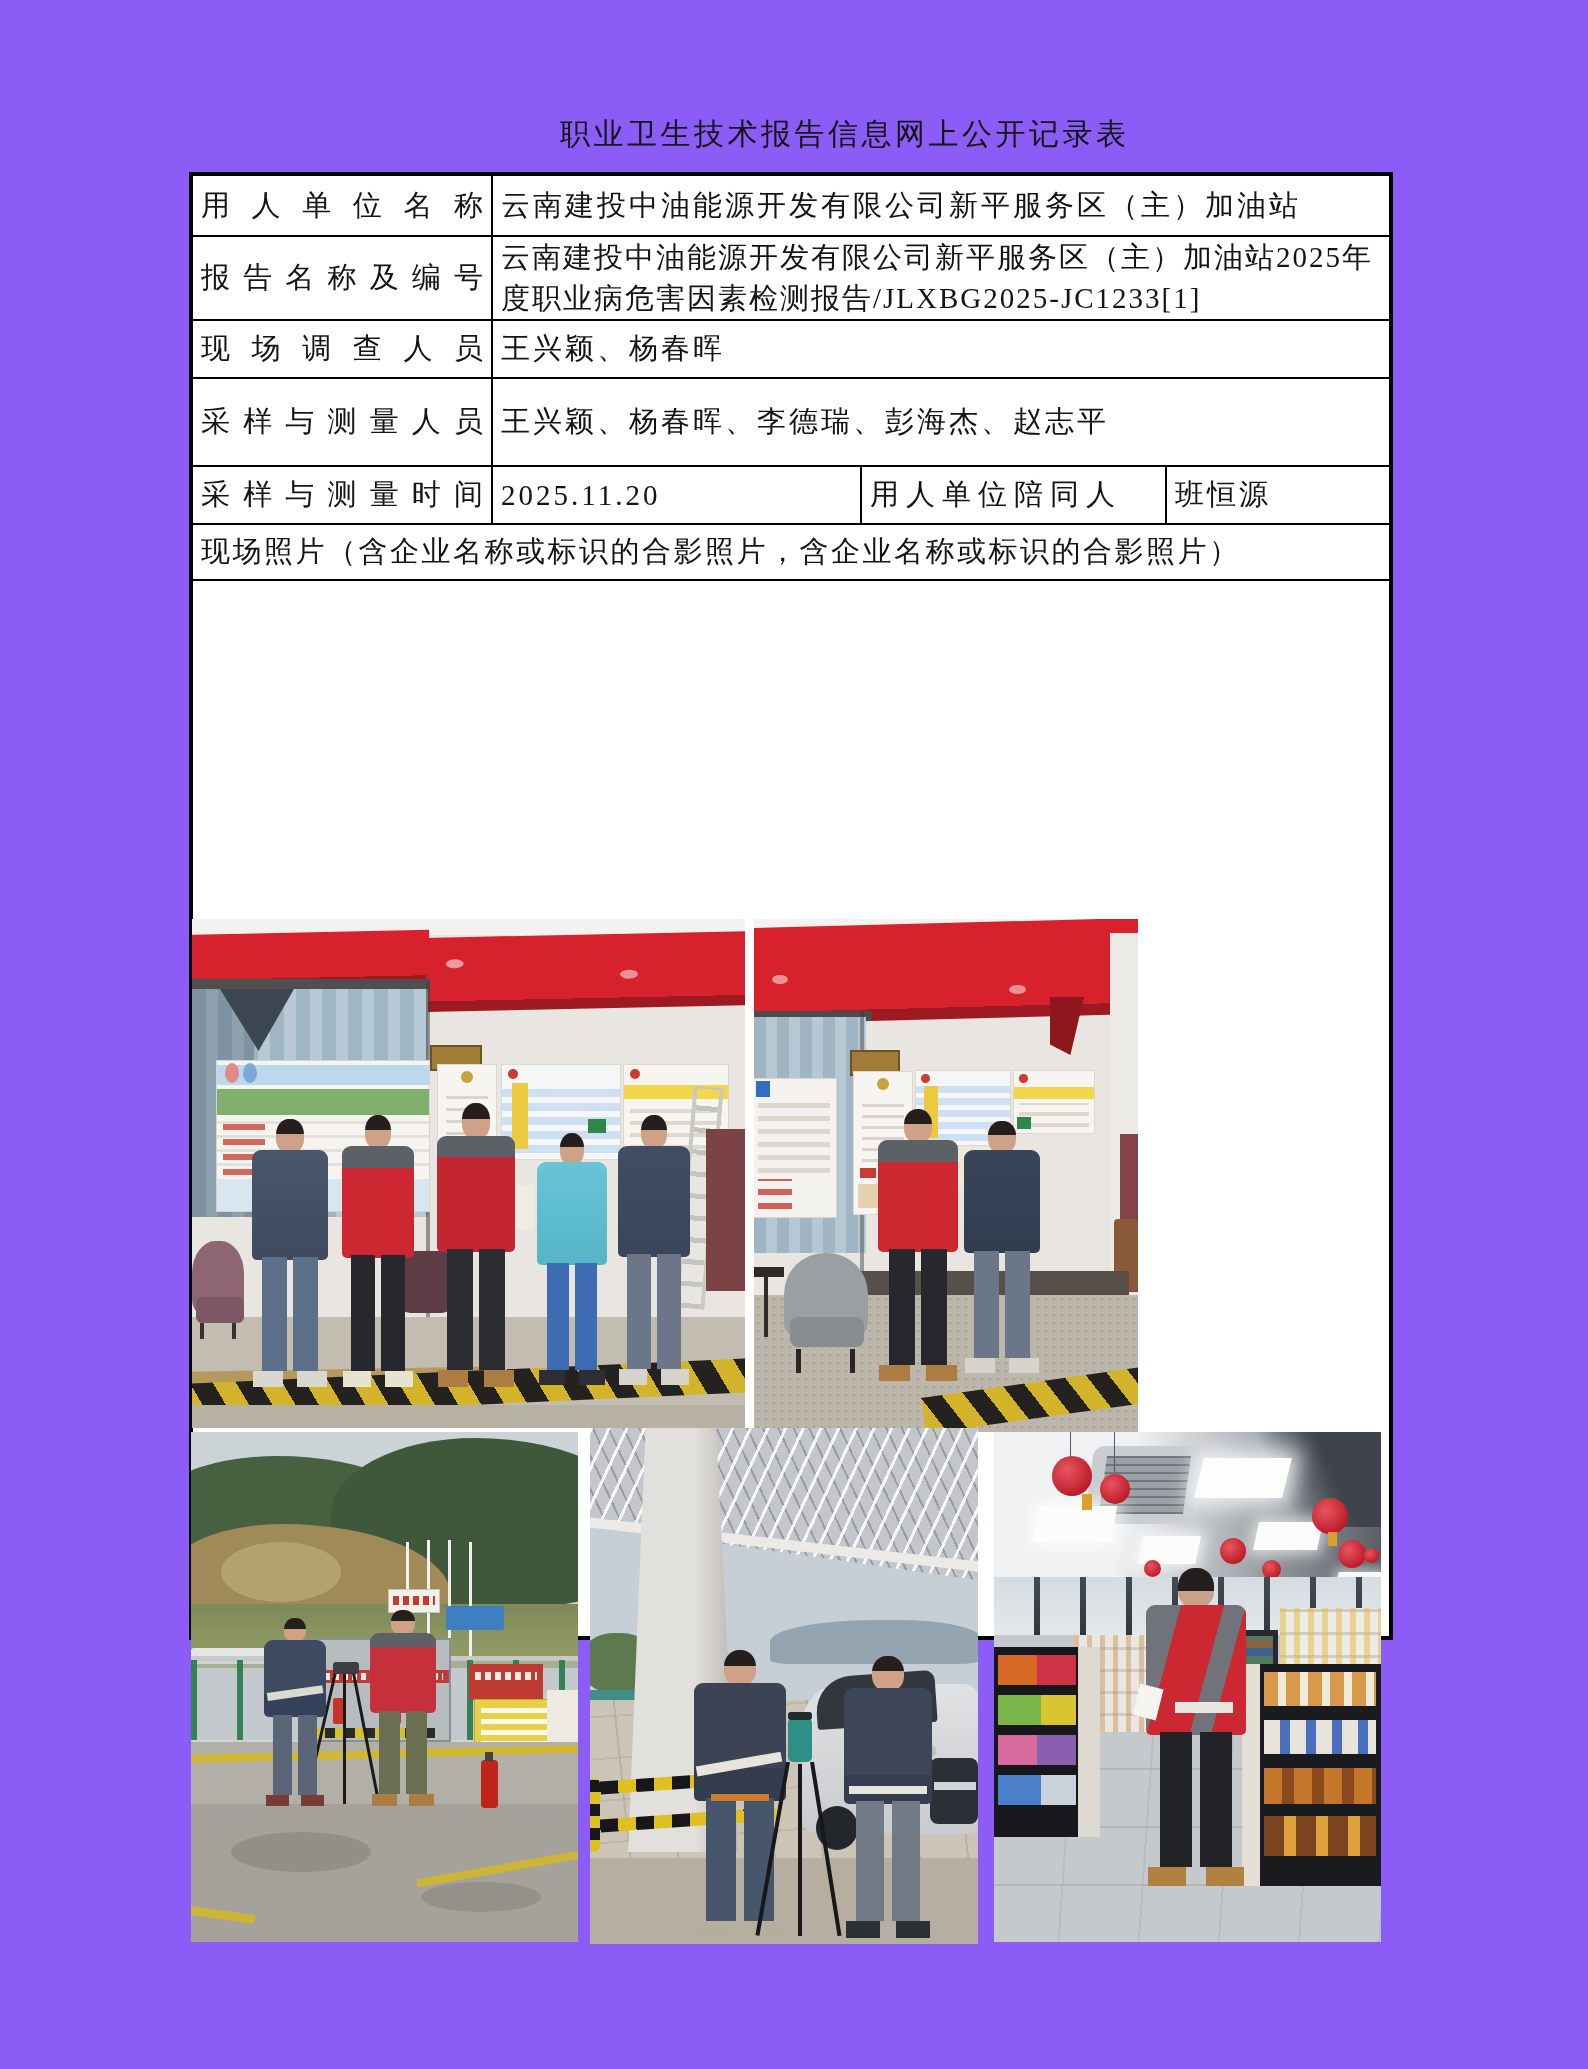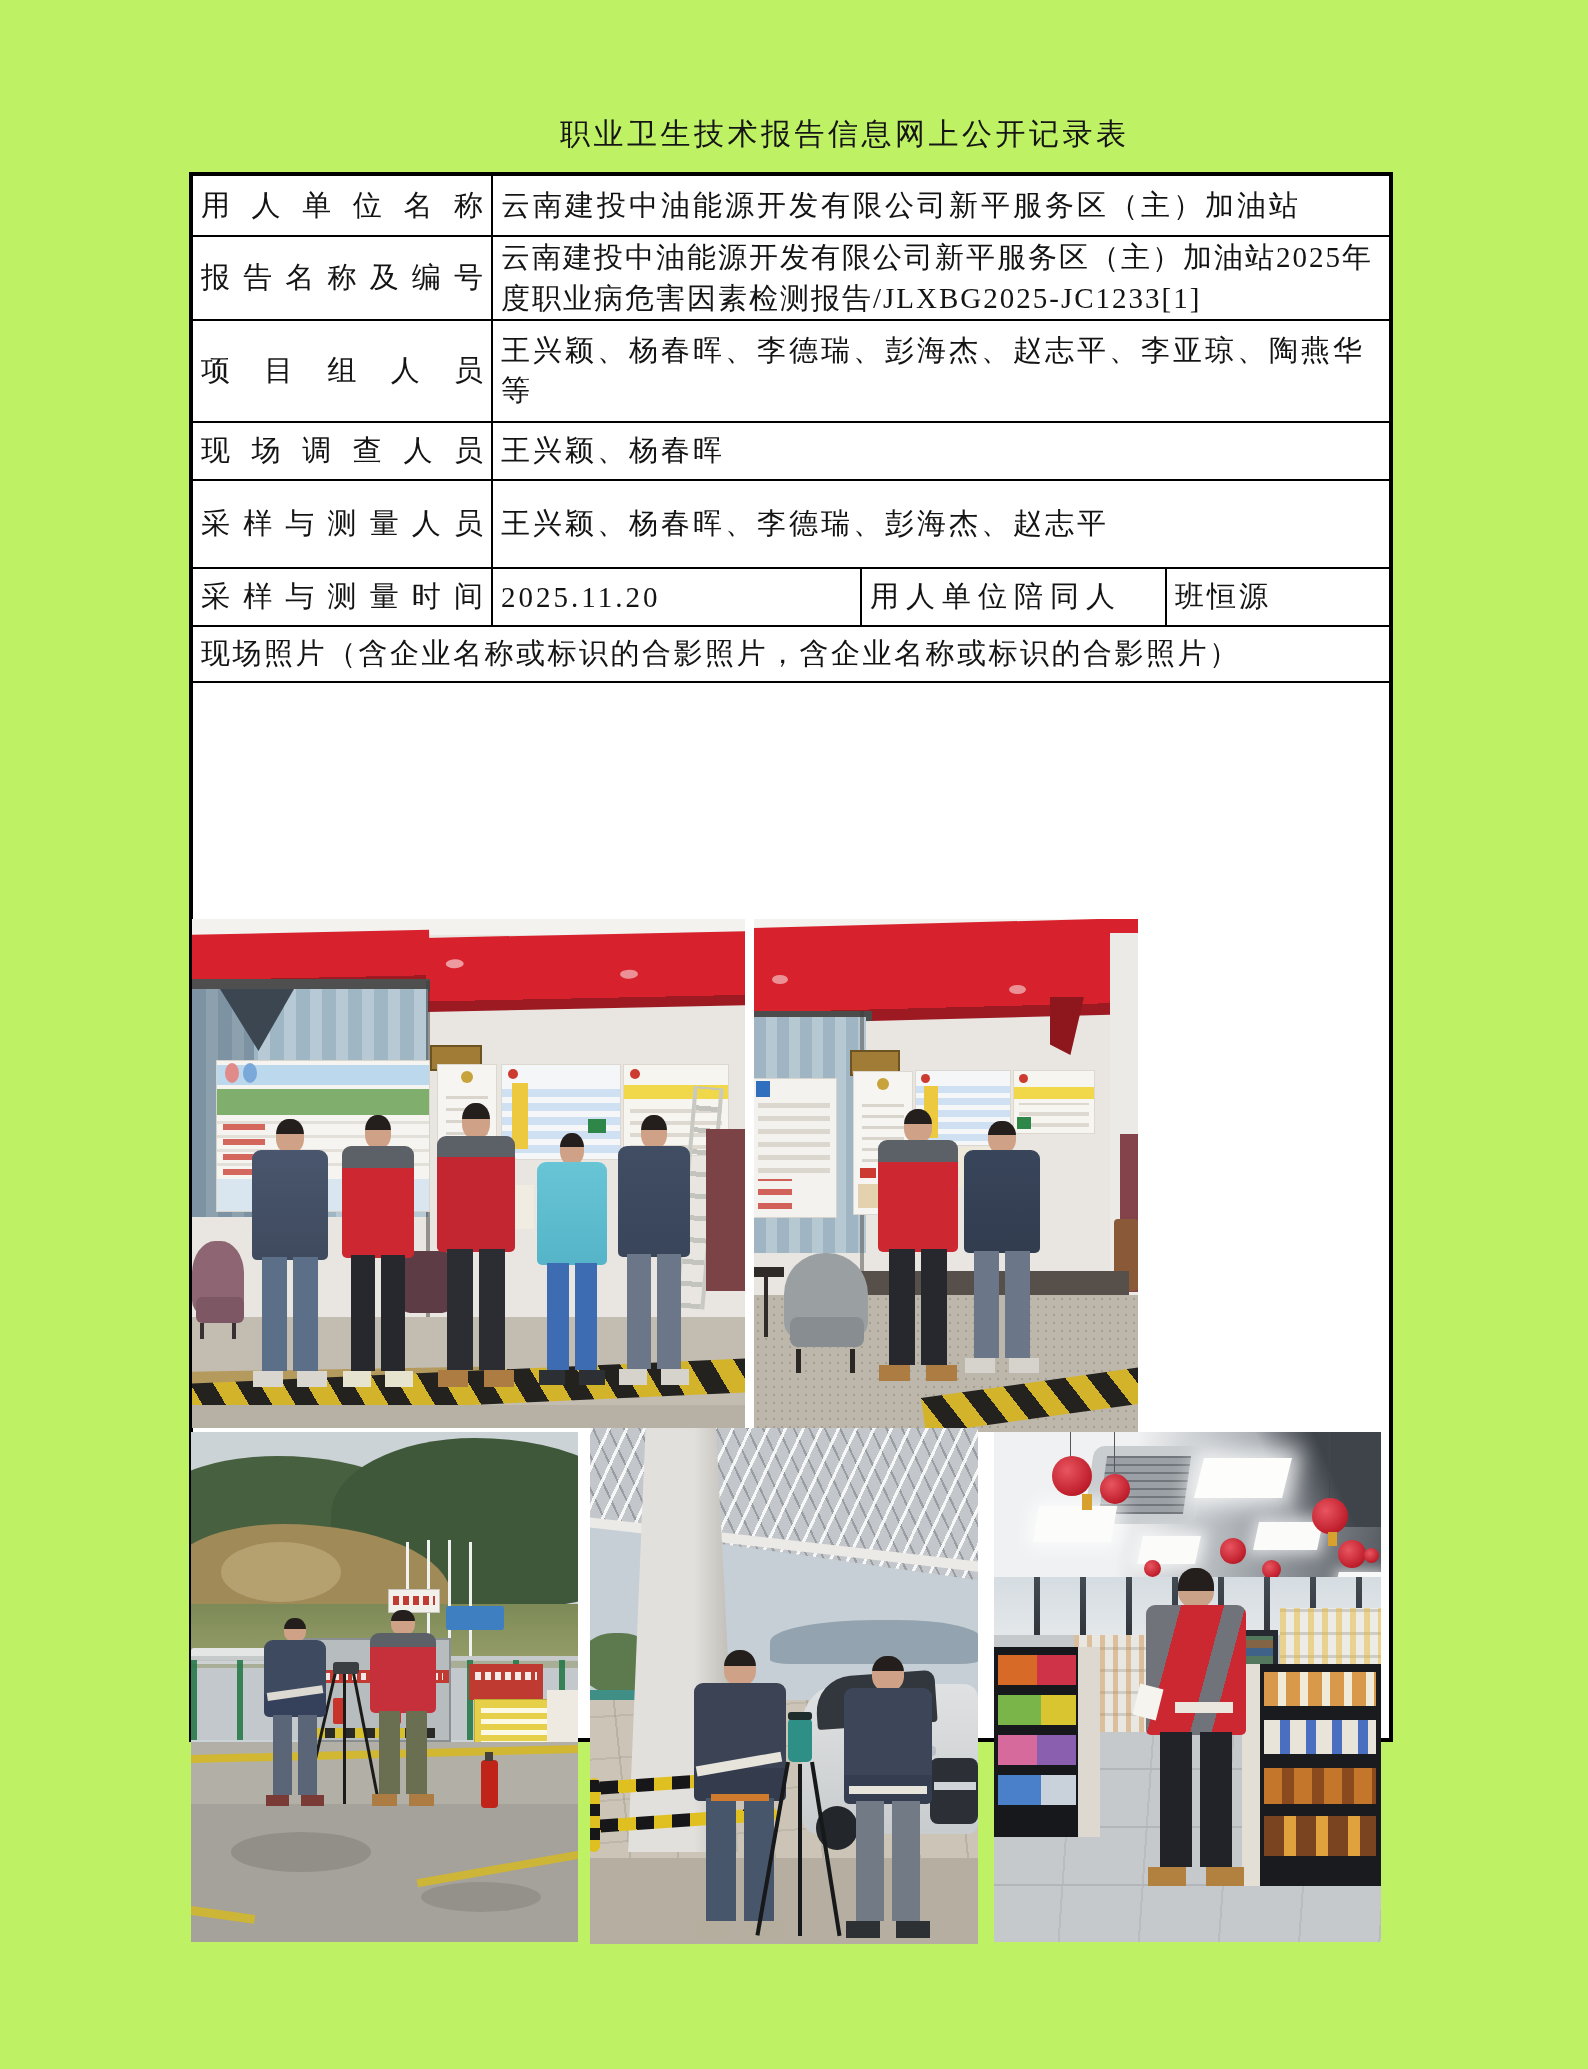--- a/index.html
+++ b/index.html
@@ -1,17 +1,17 @@
 <!DOCTYPE html>
 <html><head>
 <meta charset="utf-8">
 <style>
   html,body{margin:0;padding:0;background:#fff}
   *{box-sizing:border-box}
-  .page{position:relative;width:1588px;height:2069px;background:#bef264;overflow:hidden;
+  .page{position:relative;width:1588px;height:2069px;background:#8b5cf6;overflow:hidden;
         font-family:"Liberation Serif","DejaVu Serif",serif;color:#111}
 
   
   .title{position:absolute;left:560px;top:114px;font-size:30px;letter-spacing:3.5px;
          color:#151515;white-space:nowrap}
 
   
   table.rec{position:absolute;left:189px;top:172px;width:1200px;border-collapse:collapse;
             table-layout:fixed;border:4px solid #000;background:#fff}
   table.rec td{border:2px solid #000;font-size:29px;color:#141414;vertical-align:middle;
@@ -57,24 +57,20 @@
       </colgroup>
     <tbody>
         <tr class="r0">
       <td class="lab">用人单位名称</td>
       <td class="val" colspan="3">云南建投中油能源开发有限公司新平服务区（主）加油站</td>
     </tr>
     <tr class="r3">
       <td class="lab">报告名称及编号</td>
       <td class="val2" colspan="3">云南建投中油能源开发有限公司新平服务区（主）加油站2025年度职业病危害因素检测报告/JLXBG2025-JC1233[1]</td>
     </tr>
-    <tr class="r4">
-      <td class="lab">项目组人员</td>
-      <td class="val" colspan="3">王兴颖、杨春晖、李德瑞、彭海杰、赵志平、李亚琼、陶燕华等</td>
-    </tr>
     <tr class="r5">
       <td class="lab">现场调查人员</td>
       <td class="val" colspan="3">王兴颖、杨春晖</td>
     </tr>
     <tr class="r7">
       <td class="lab">采样与测量人员</td>
       <td class="val" colspan="3">王兴颖、杨春晖、李德瑞、彭海杰、赵志平</td>
     </tr>
     <tr class="r8">
       <td class="lab">采样与测量时间</td>

